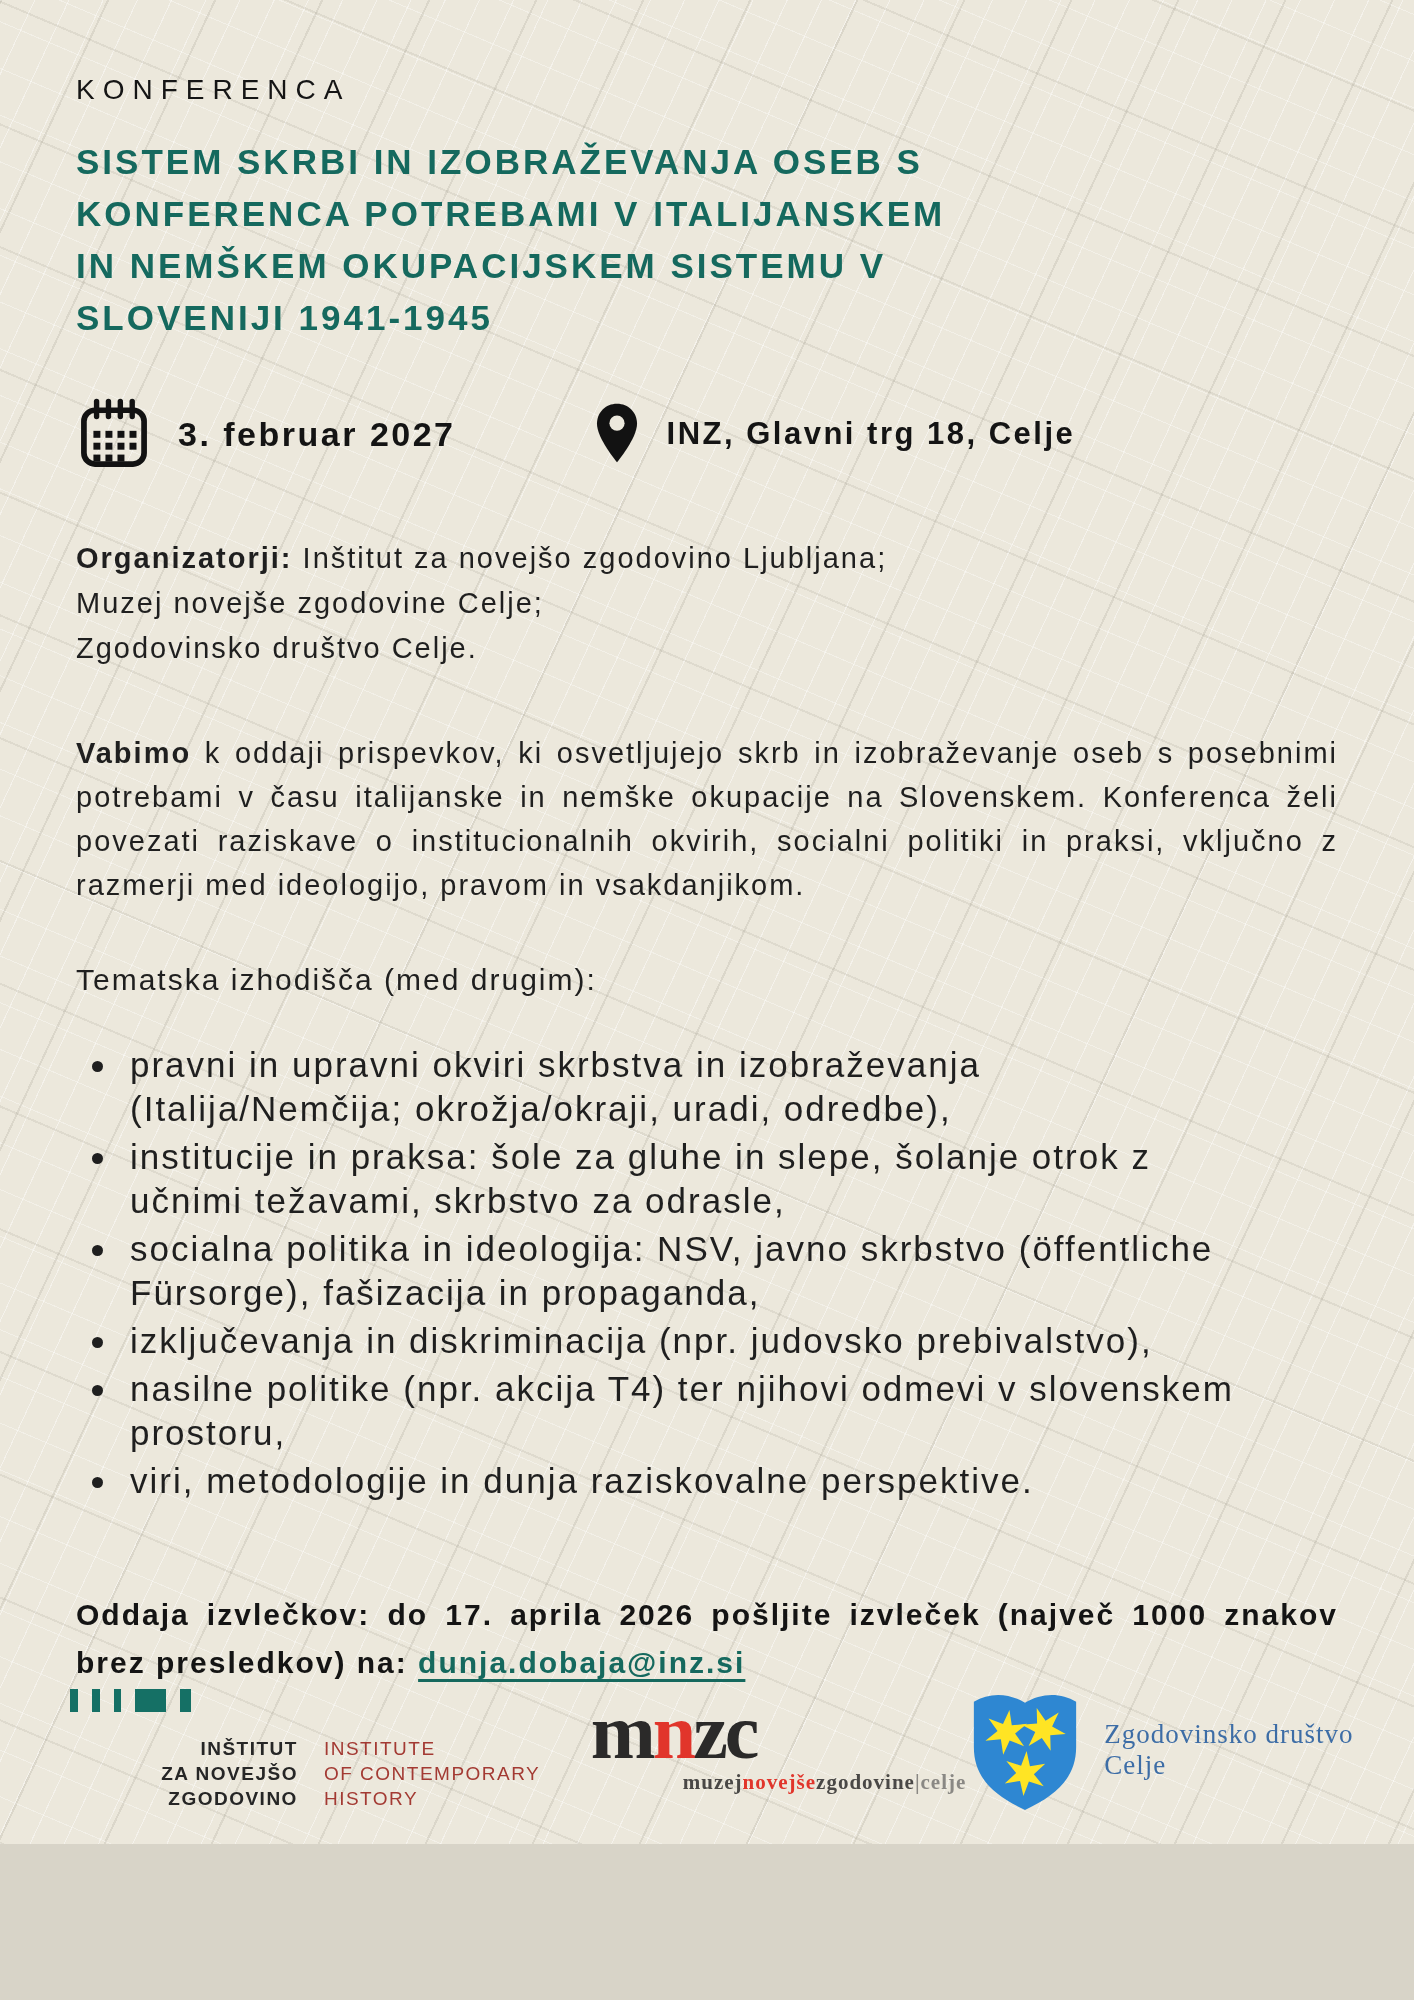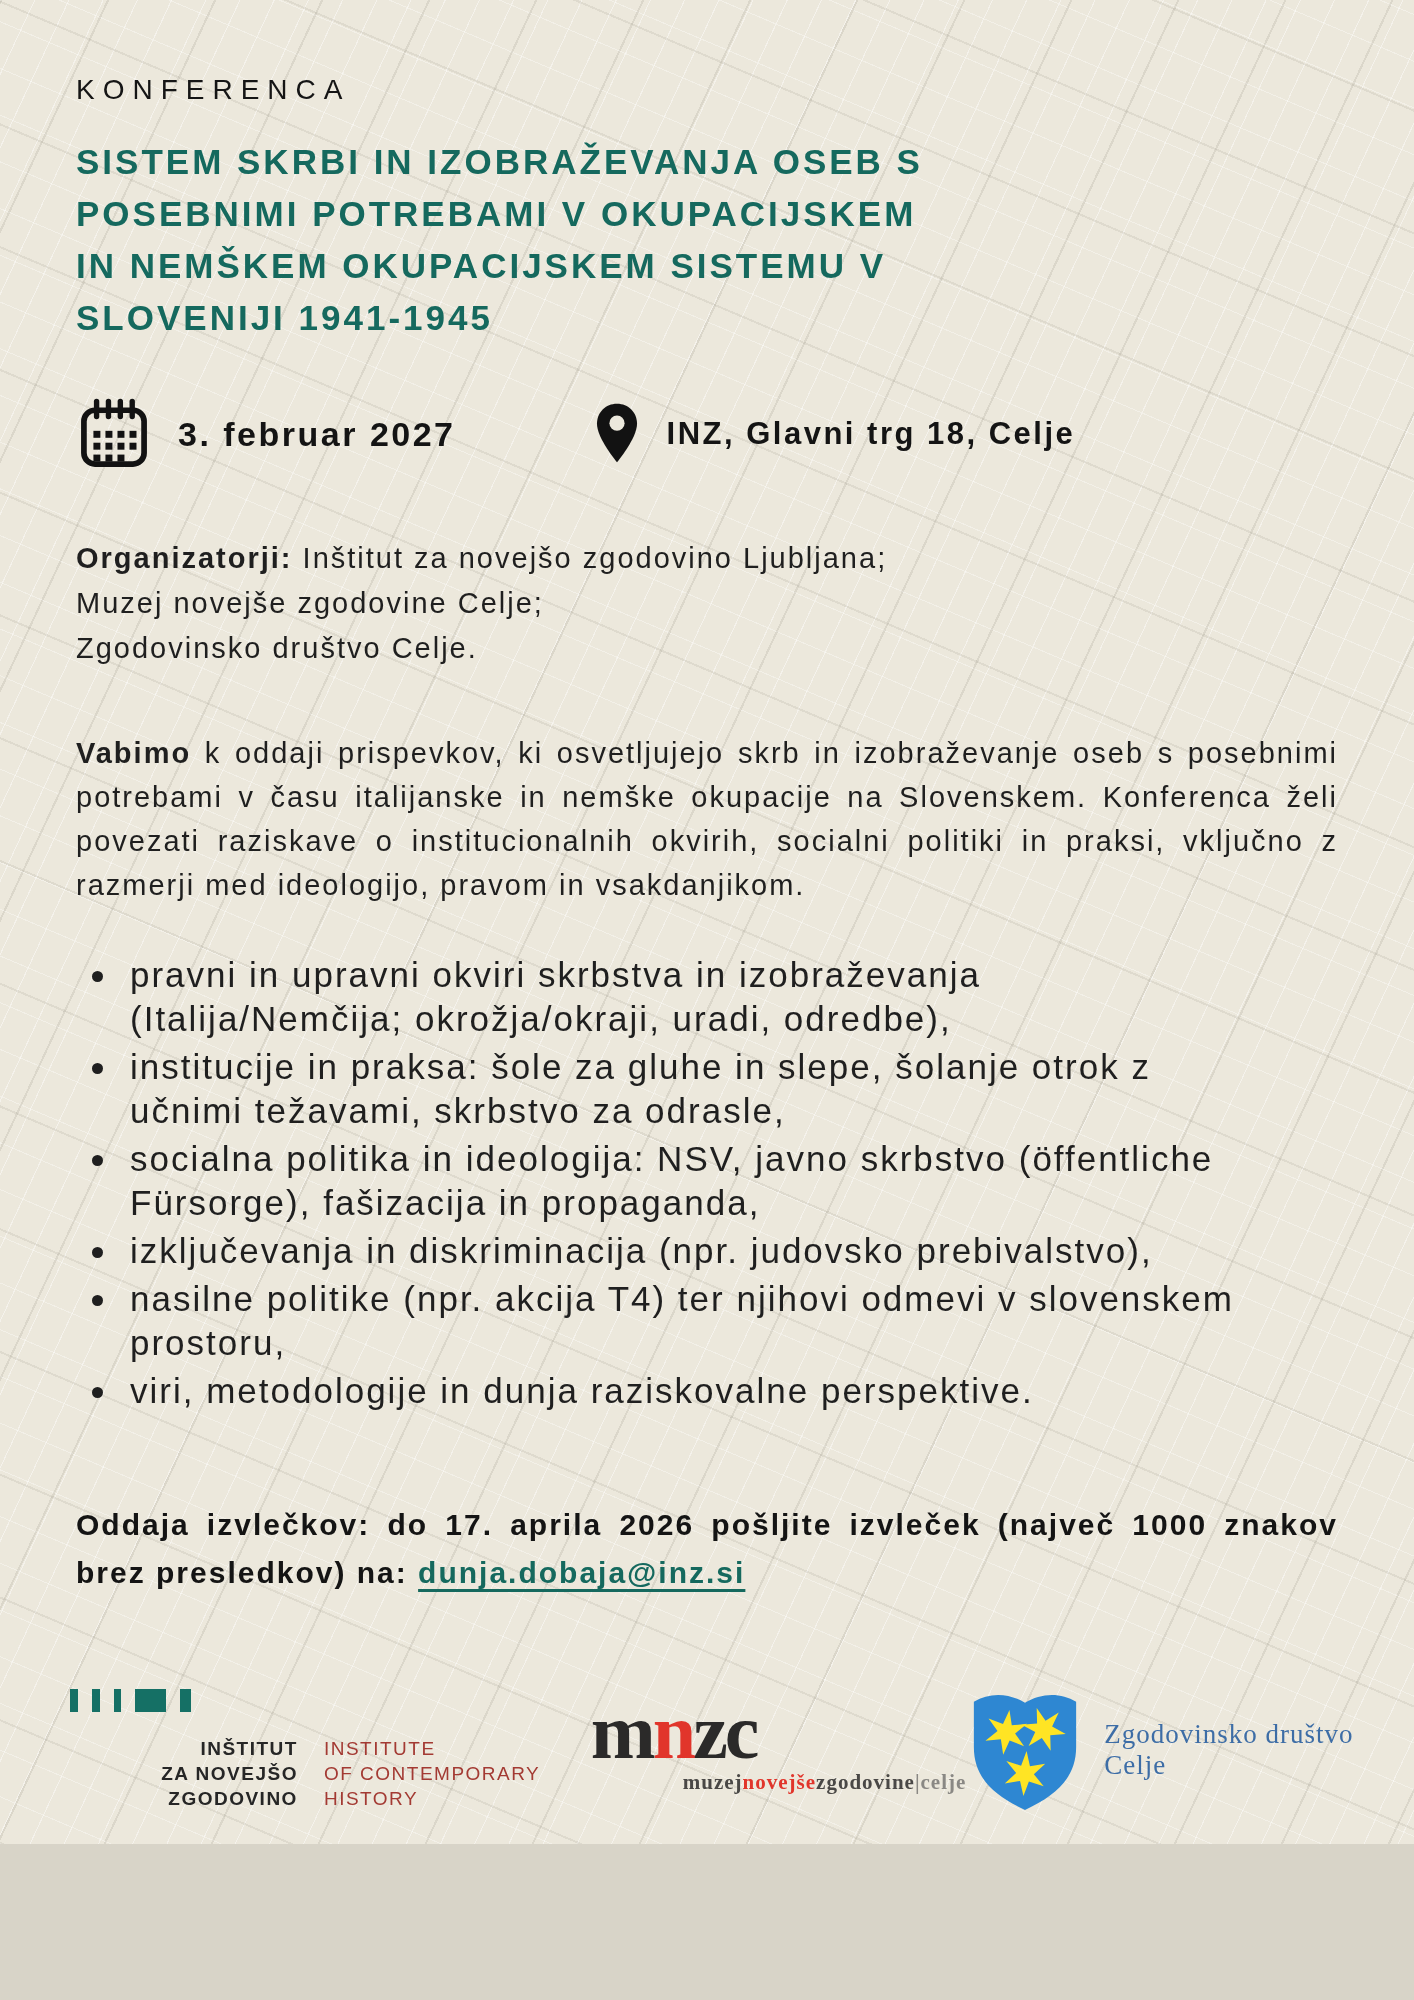--- a/index.html
+++ b/index.html
@@ -128,21 +128,21 @@
 </style>
 </head>
 <body>
 
 <div class="page">
 
   <div class="kicker">KONFERENCA</div>
 
   <div class="title">
     <div>SISTEM SKRBI IN IZOBRAŽEVANJA OSEB S</div>
-    <div>POSEBNIMI POTREBAMI V OKUPACIJSKEM</div>
+    <div>KONFERENCA POTREBAMI V ITALIJANSKEM</div>
     <div>IN NEMŠKEM OKUPACIJSKEM SISTEMU V</div>
     <div>SLOVENIJI 1941-1945</div>
   </div>
 
   <div class="date-row">
     <div class="date-group">
       <svg class="cal-icon" viewBox="0 0 48 48" aria-hidden="true">
         <rect x="5" y="9" width="38" height="34" rx="7" fill="none" stroke="#121212" stroke-width="3.6"></rect>
         <line x1="13" y1="3.5" x2="13" y2="13" stroke="#121212" stroke-width="3.4" stroke-linecap="round"></line>
         <line x1="20.5" y1="3.5" x2="20.5" y2="13" stroke="#121212" stroke-width="3.4" stroke-linecap="round"></line>
@@ -174,20 +174,21 @@
   </div>
 
   <div class="organizers">
     <div><b>Organizatorji:</b><span> Inštitut za novejšo zgodovino Ljubljana;</span></div>
     <div>Muzej novejše zgodovine Celje;</div>
     <div>Zgodovinsko društvo Celje.</div>
   </div>
 
   <p class="invite"><b>Vabimo</b><span> k oddaji prispevkov, ki osvetljujejo skrb in izobraževanje oseb s posebnimi potrebami v času italijanske in nemške okupacije na Slovenskem. Konferenca želi povezati raziskave o institucionalnih okvirih, socialni politiki in praksi, vključno z razmerji med ideologijo, pravom in vsakdanjikom.</span></p>
 
+  <div class="topics-heading">Tematska izhodišča (med drugim):</div>
 
   <ul class="topics">
     <li>pravni in upravni okviri skrbstva in izobraževanja
 (Italija/Nemčija; okrožja/okraji, uradi, odredbe),</li>
     <li>institucije in praksa: šole za gluhe in slepe, šolanje otrok z
 učnimi težavami, skrbstvo za odrasle,</li>
     <li>socialna politika in ideologija: NSV, javno skrbstvo (öffentliche
 Fürsorge), fašizacija in propaganda,</li>
     <li>izključevanja in diskriminacija (npr. judovsko prebivalstvo),</li>
     <li>nasilne politike (npr. akcija T4) ter njihovi odmevi v slovenskem

